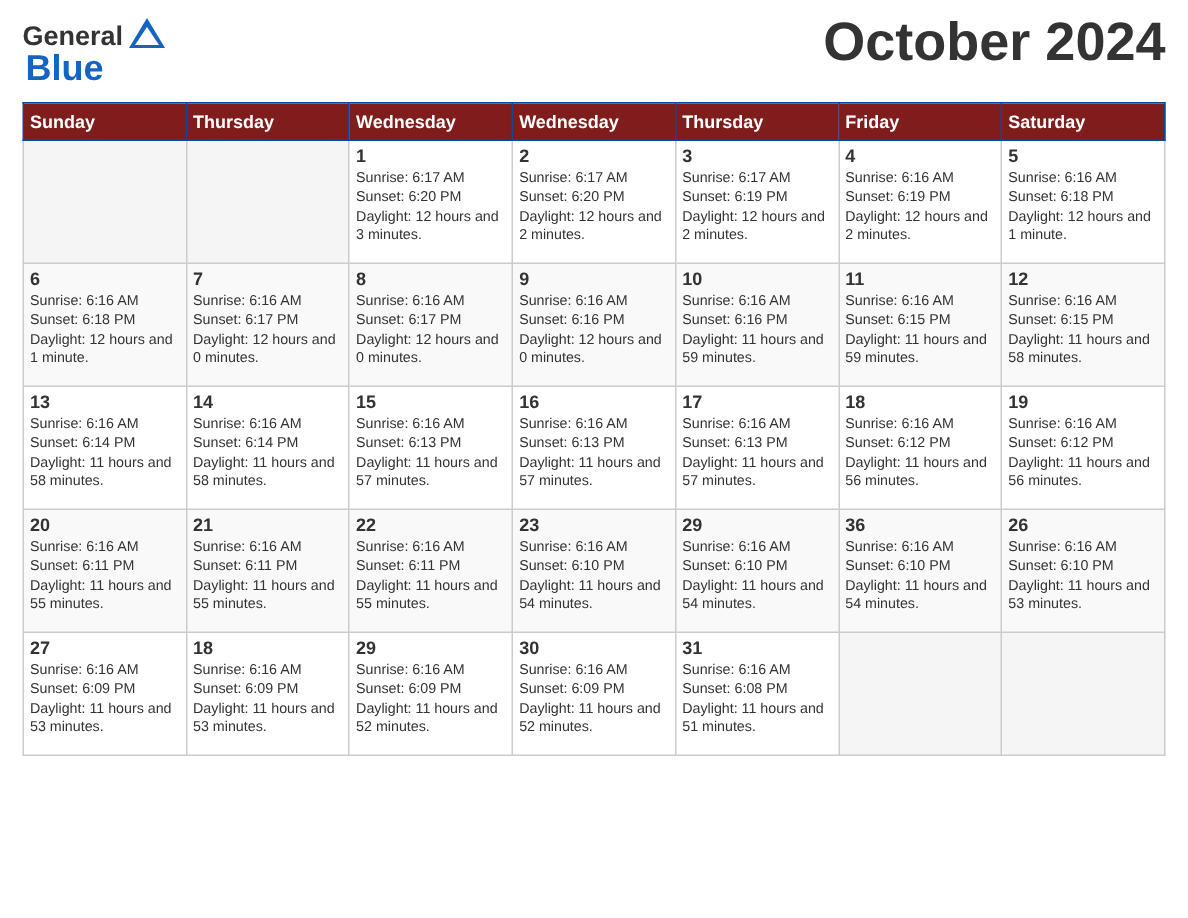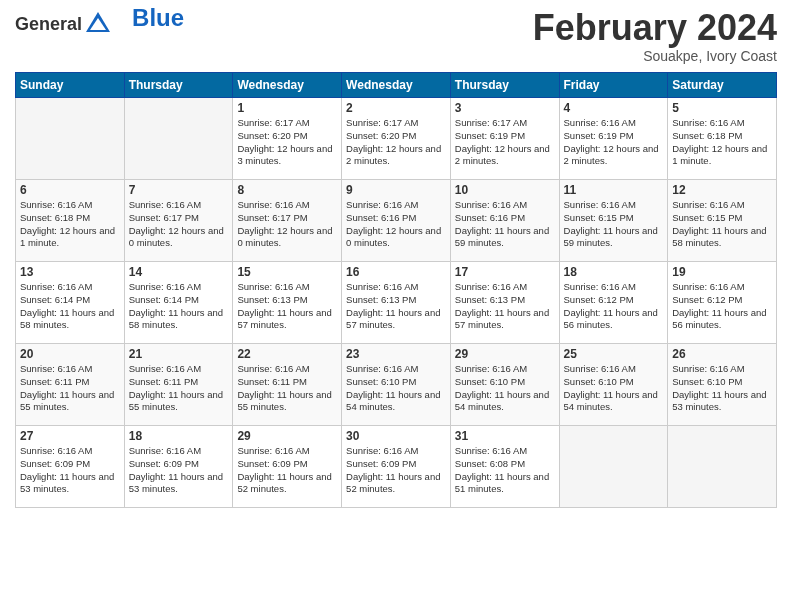--- a/index.html
+++ b/index.html
@@ -38,21 +38,21 @@
     .subtitle {
       font-size: 14px;
       color: #555;
       margin-top: 2px;
     }
     .calendar {
       width: 100%;
       border-collapse: collapse;
     }
     .calendar th {
-      background: #0369a1;
+      background: #7f1d1d;
       color: #fff;
       font-size: 12px;
       font-weight: bold;
       padding: 5px 4px;
       text-align: left;
       border: 1px solid #0d47a1;
     }
     .calendar td {
       border: 1px solid #ccc;
       vertical-align: top;
@@ -76,44 +76,42 @@
       color: #333;
       margin-bottom: 2px;
     }
     .day-info {
       font-size: 9.5px;
       color: #333;
       line-height: 1.35;
     }
     .logo-wrapper {
       display: flex;
-      flex-direction: row;
+      flex-direction: column;
       align-items: flex-start;
-      gap: 16px;
     }
   </style>
 </head>
 <body>
 
 <div class="page">
   <div class="header">
     <div class="logo-wrapper">
       <div class="logo">
         <span style="font-size:18px;font-weight:bold;color:#333;">General</span>
 
         <svg width="28" height="28" viewBox="0 0 28 28" style="margin: 0 2px;">
           <polygon points="14,2 26,22 2,22" fill="#1565c0"></polygon>
           <polygon points="14,8 22,20 6,20" fill="#fff"></polygon>
         </svg>
       </div>
       <div style="font-size:24px;font-weight:bold;color:#1565c0;margin-top:-6px;margin-left:2px;">Blue</div>
     </div>
     <div class="title-block">
-      <div class="month-title">February 2024</div>
-      <div class="subtitle">Souakpe, Ivory Coast</div>
+      <div class="month-title">October 2024</div>
     </div>
   </div>
 
   <table class="calendar">
     <thead>
       <tr>
       <th>Sunday</th>
           <th>Thursday</th>
           <th>Wednesday</th>
           <th>Wednesday</th>
@@ -270,21 +268,21 @@
 Sunset: 6:10 PM
 Daylight: 11 hours and 54 minutes.</div>
           </td>
           <td>
             <div class="day-number">29</div>
             <div class="day-info">Sunrise: 6:16 AM
 Sunset: 6:10 PM
 Daylight: 11 hours and 54 minutes.</div>
           </td>
           <td>
-            <div class="day-number">25</div>
+            <div class="day-number">36</div>
             <div class="day-info">Sunrise: 6:16 AM
 Sunset: 6:10 PM
 Daylight: 11 hours and 54 minutes.</div>
           </td>
           <td>
             <div class="day-number">26</div>
             <div class="day-info">Sunrise: 6:16 AM
 Sunset: 6:10 PM
 Daylight: 11 hours and 53 minutes.</div>
           </td>

